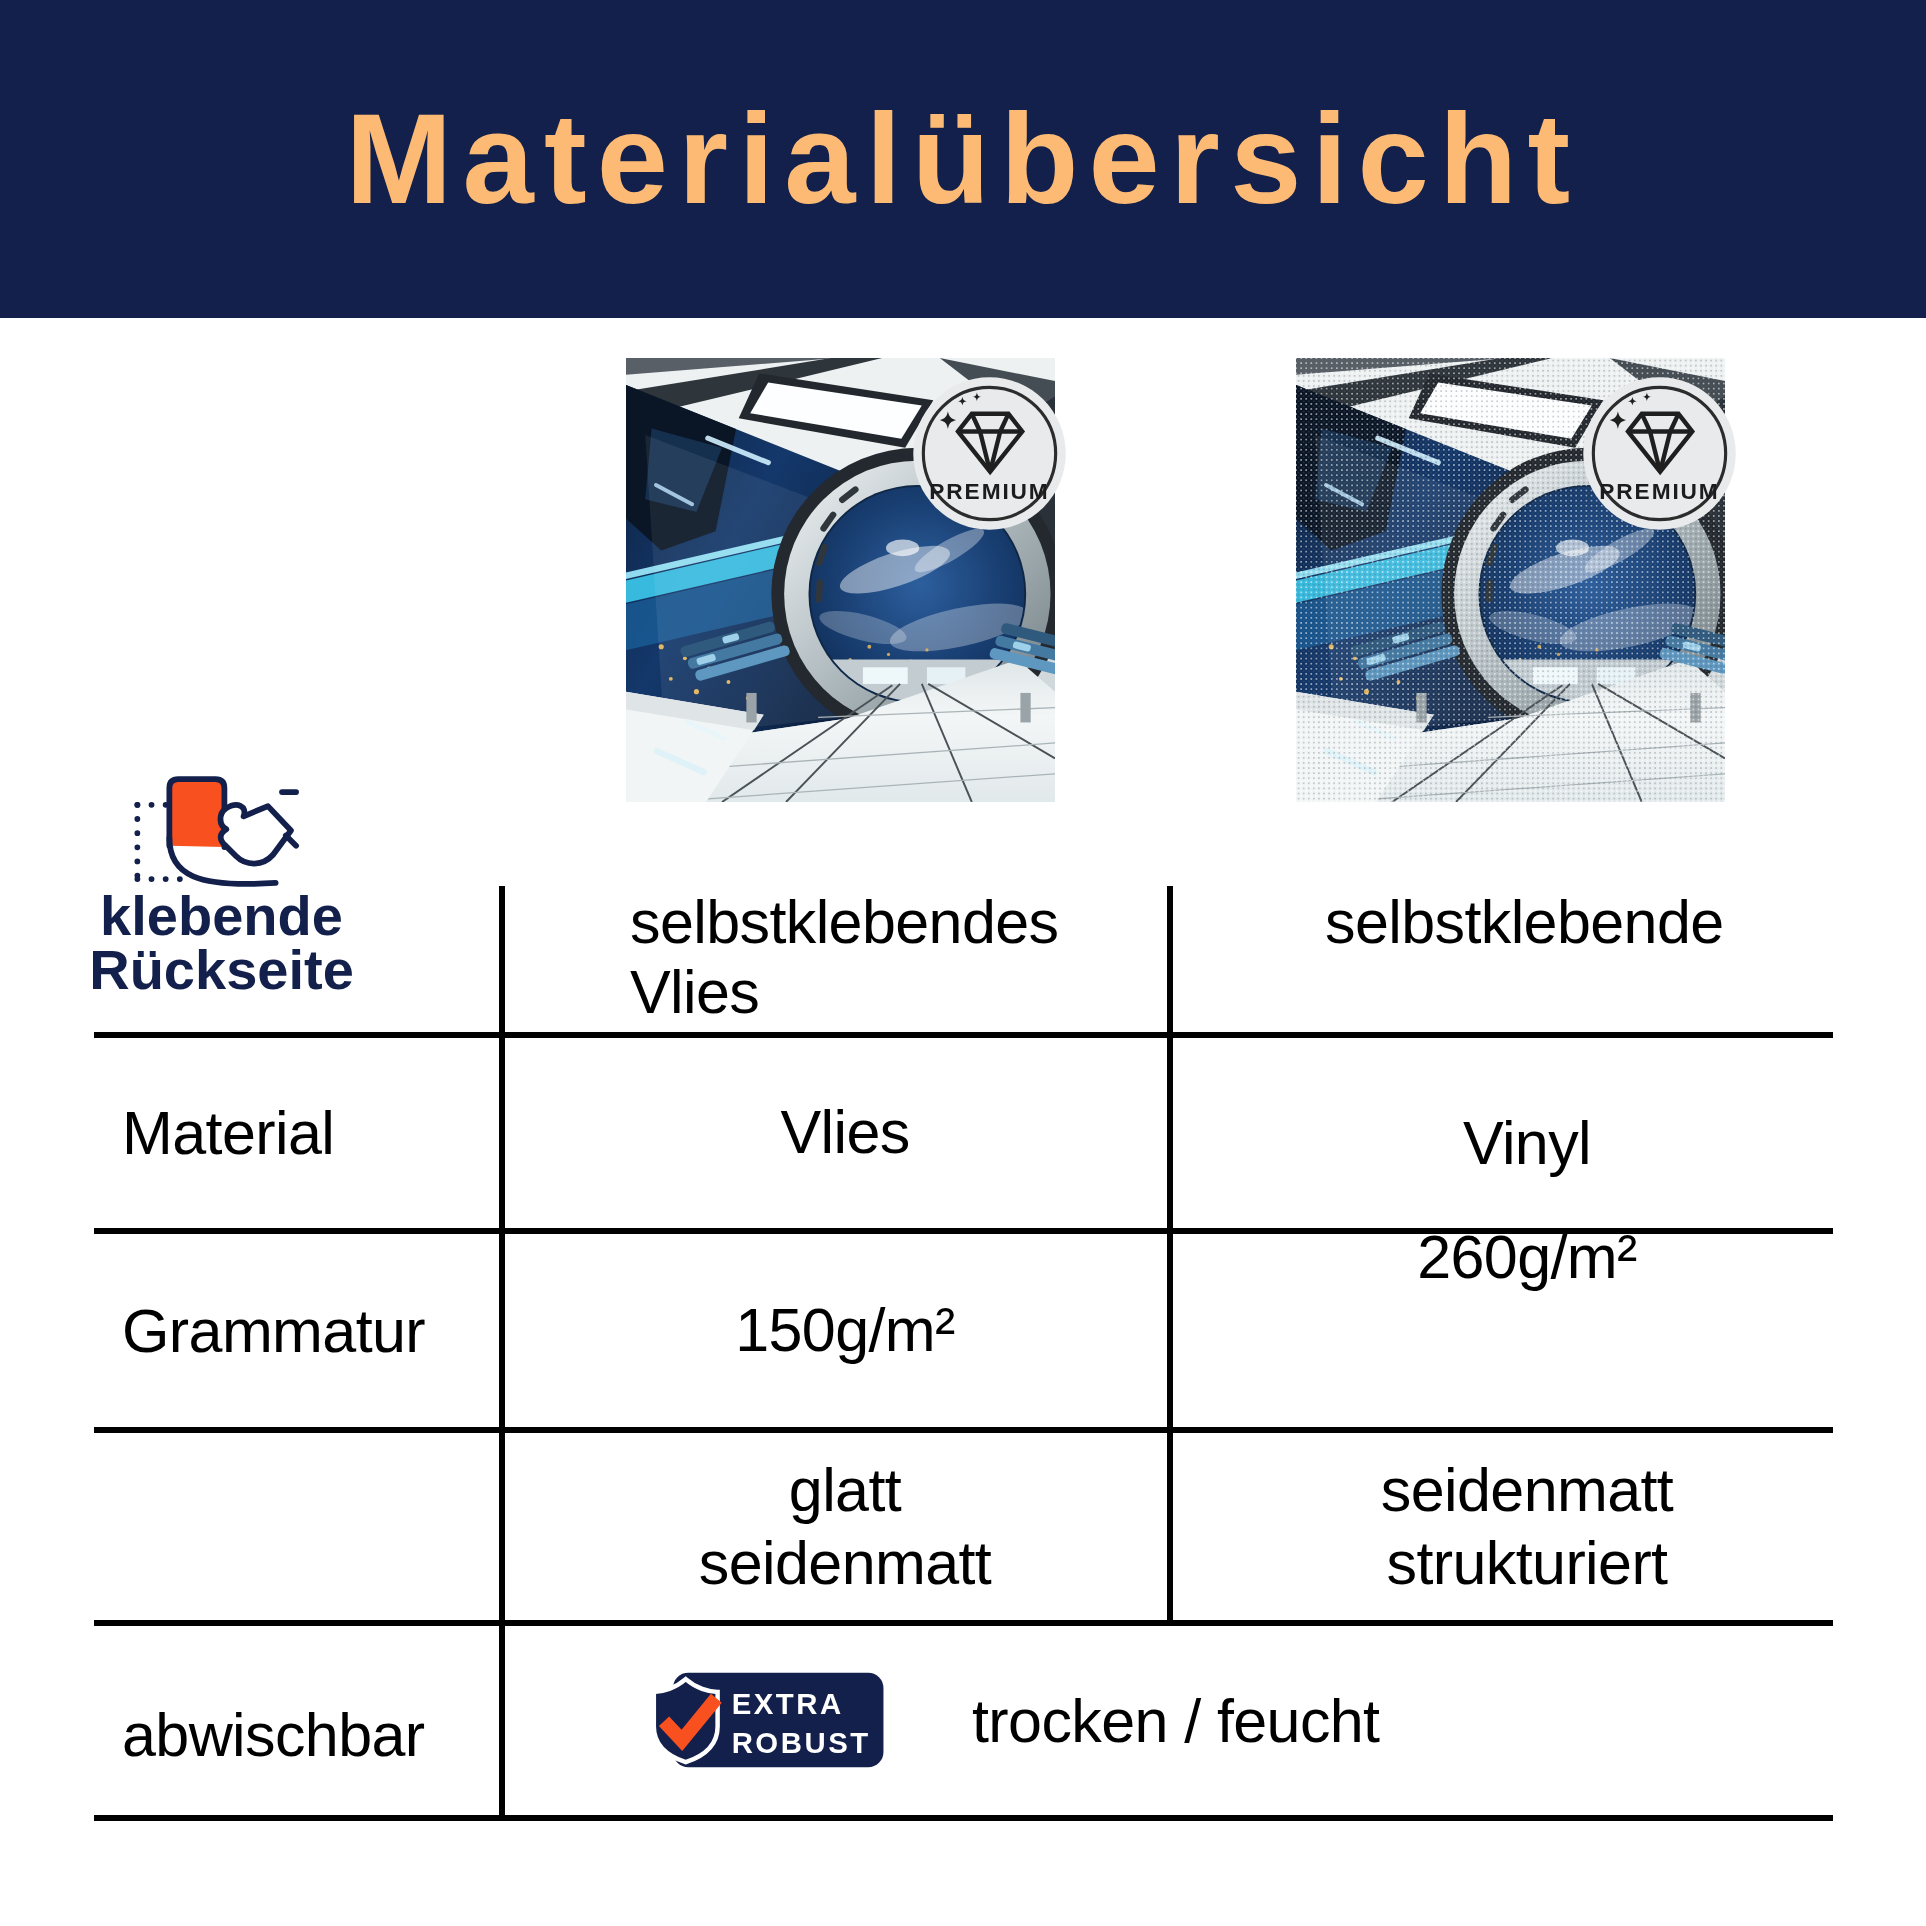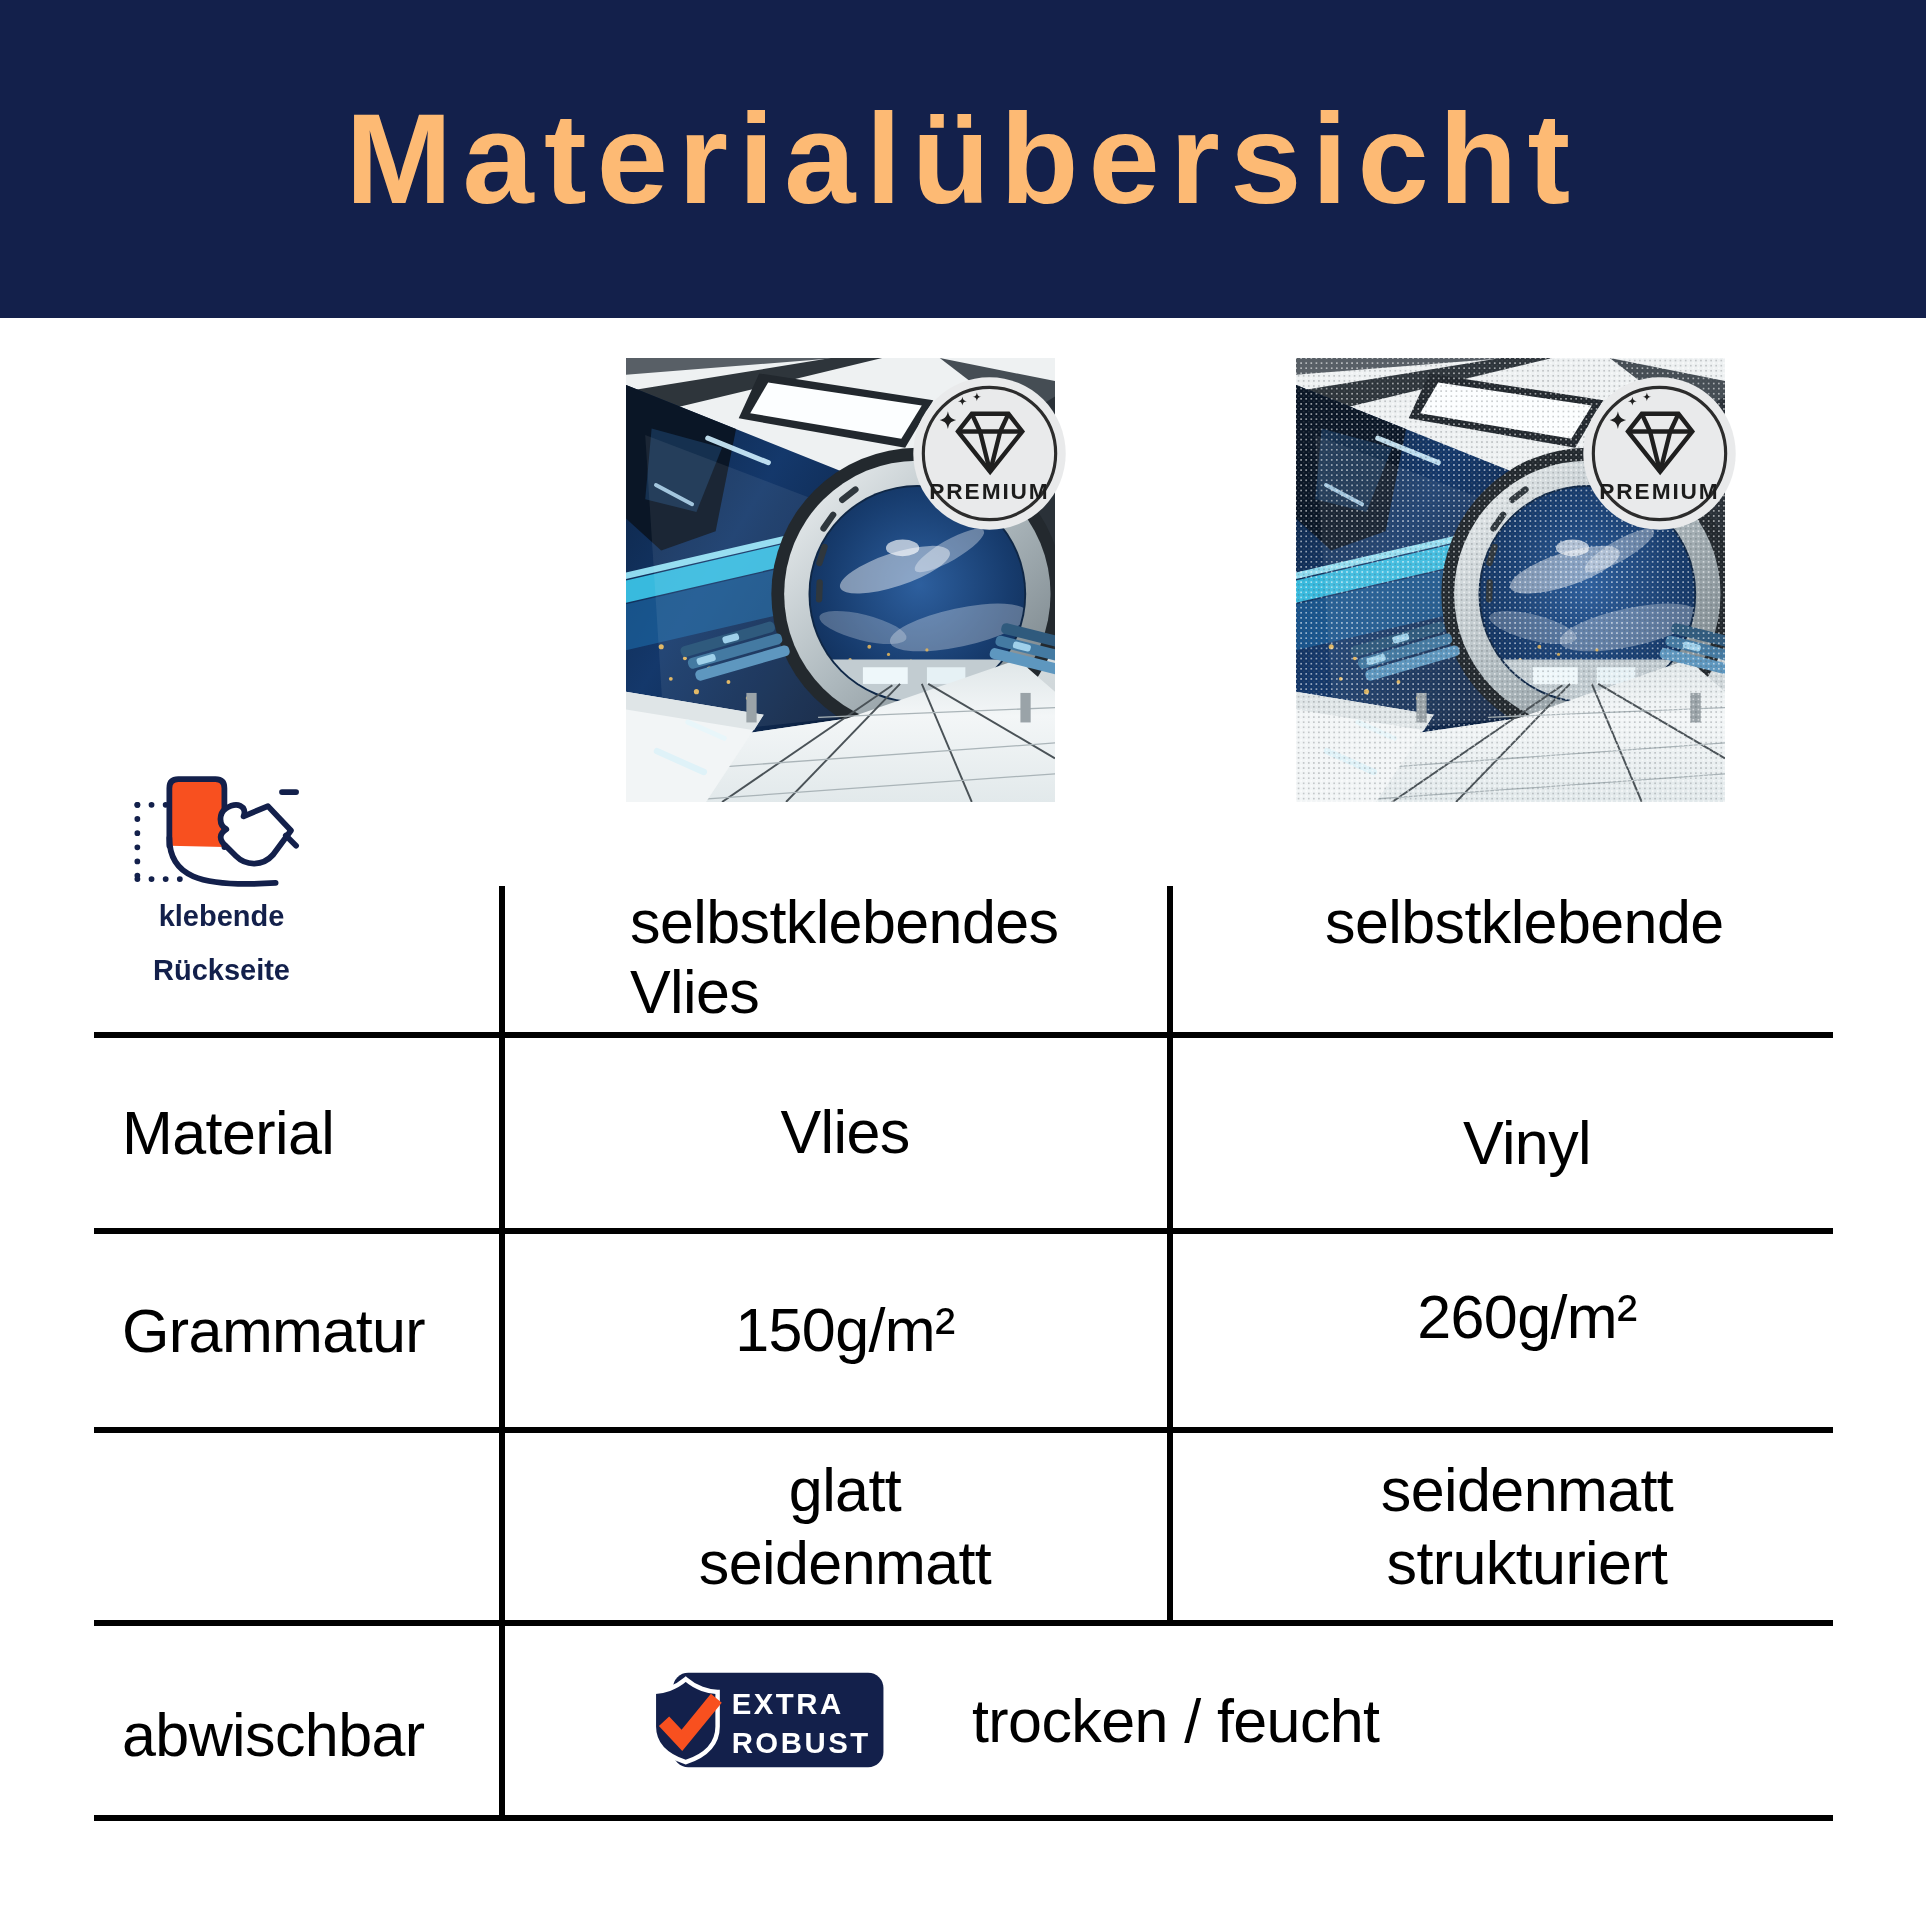--- a/index.html
+++ b/index.html
@@ -16,21 +16,21 @@
   .photo svg.scene{position:absolute;left:0;top:0;width:100%;height:100%;display:block;}
   .texture{position:absolute;left:0;top:0;width:100%;height:100%;
            background-image:
              radial-gradient(rgba(255,255,255,0.55) 0.6px, rgba(255,255,255,0) 0.9px),
              radial-gradient(rgba(90,95,100,0.30) 0.9px, rgba(255,255,255,0) 1px);
            background-size:5.1px 5.1px,5.1px 5.1px;background-position:2.6px 2.6px,0 0;}
   .premium{position:absolute;right:-11.6px;top:18px;width:155px;height:155px;}
   
   .peel-icon{position:absolute;left:128px;top:769px;width:180px;height:128px;}
   .adhesive-label{position:absolute;left:77px;top:889px;width:289px;text-align:center;
-                  color:#13204b;font-weight:bold;font-size:29px;line-height:54px;}
+                  color:#13204b;font-weight:bold;font-size:56px;line-height:54px;}
   
   .hline{position:absolute;left:94px;width:1739px;height:6.4px;background:#000;}
   .vline{position:absolute;width:5.8px;background:#000;}
   
   .tcell{color:#000;font-size:61px;letter-spacing:-0.6px;}
   .colhead{position:absolute;top:887px;line-height:70px;text-align:left;}
   .rowlabel{position:absolute;left:122px;display:flex;align-items:center;}
   .valcell{position:absolute;display:flex;align-items:center;justify-content:center;
            text-align:center;line-height:73px;}
   .val1{left:505px;width:661px;padding-left:19px;box-sizing:border-box;}
@@ -261,21 +261,21 @@
   <div class="tcell colhead" style="left:1325px">
     <div>selbstklebende</div>
   </div>
 
   <div class="tcell rowlabel" style="top:1038px;height:189px">Material</div>
   <div class="tcell valcell val1" style="top:1038px;height:189px">Vlies</div>
   <div class="tcell valcell val2" style="top:1038px;height:210px">Vinyl</div>
 
   <div class="tcell rowlabel" style="top:1234px;height:193px">Grammatur</div>
   <div class="tcell valcell val1" style="top:1234px;height:193px">150g/m²</div>
-  <div class="tcell valcell val2" style="top:1234px;height:167px">260g/m²</div>
+  <div class="tcell valcell val2" style="top:1174px;height:167px">260g/m²</div>
 
   <div class="tcell valcell val1" style="top:1434px;height:186px">
     <div>
       <div>glatt</div>
       <div>seidenmatt</div>
     </div>
   </div>
   <div class="tcell valcell val2" style="top:1434px;height:186px">
     <div>
       <div>seidenmatt</div>

